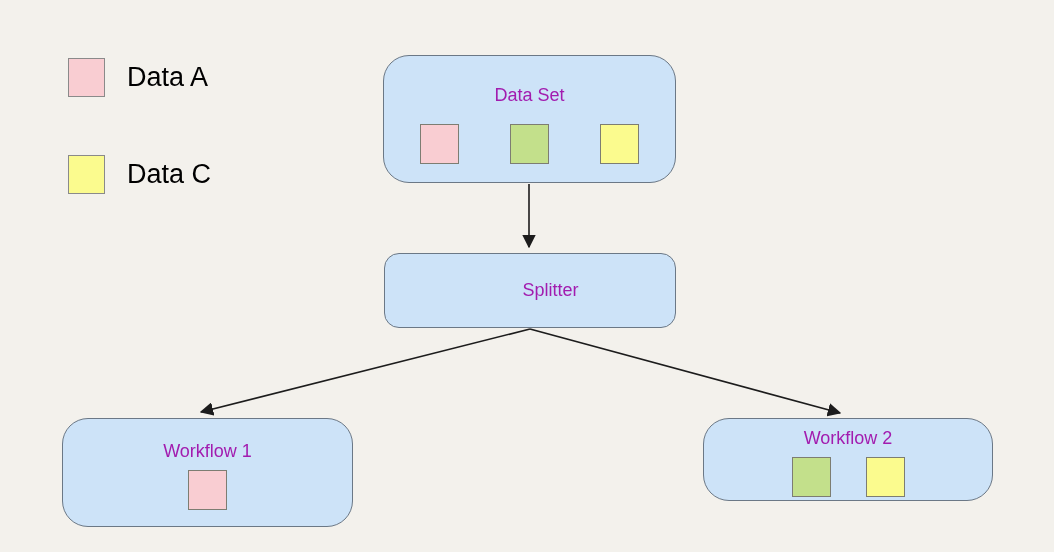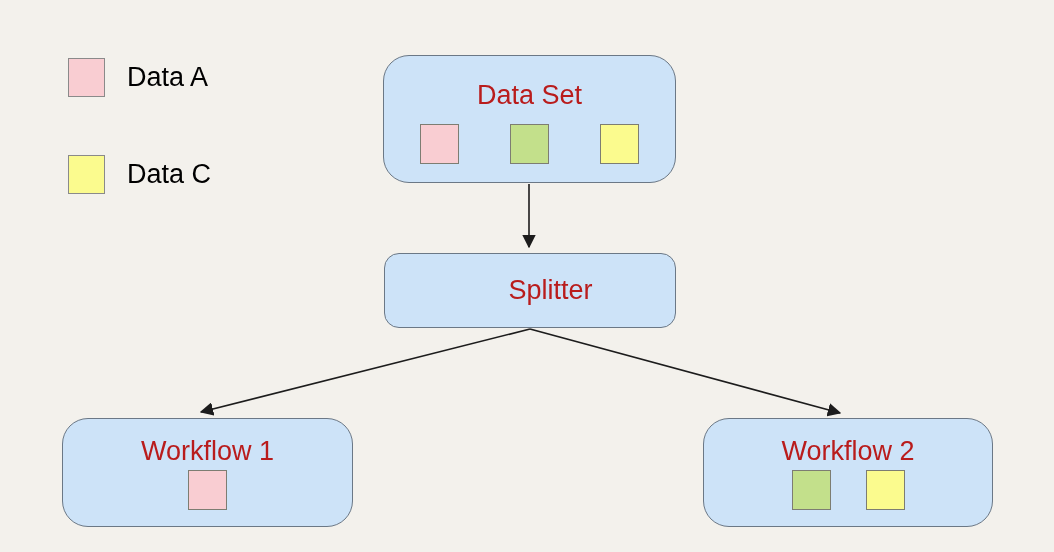--- a/index.html
+++ b/index.html
@@ -42,22 +42,22 @@
   .node {
     position: absolute;
     box-sizing: border-box;
     border: 1px solid #6b7886;
     display: flex;
     flex-direction: column;
     align-items: center;
     justify-content: center;
   }
   .node-title {
-    font-size: 27px;
-    color: #b91c1c;
+    font-size: 18px;
+    color: #a21caf;
     white-space: nowrap;
     line-height: 31px;
   }
   .squares-row {
     display: flex;
     flex-direction: row;
     align-items: center;
   }
   .data-square {
     width: 39px;
@@ -88,21 +88,21 @@
     top: 418px;
     width: 291px;
     height: 109px;
     border-radius: 26px;
     gap: 3px;
   }
   #node-workflow-2 {
     left: 703px;
     top: 418px;
     width: 290px;
-    height: 109px;
+    height: 83px;
     border-radius: 26px;
     gap: 3px;
     text-align: right;
   }
   #node-workflow-2 .squares-row { gap: 35px; }
   
   #arrow-layer {
     position: absolute;
     left: 0;
     top: 0;

